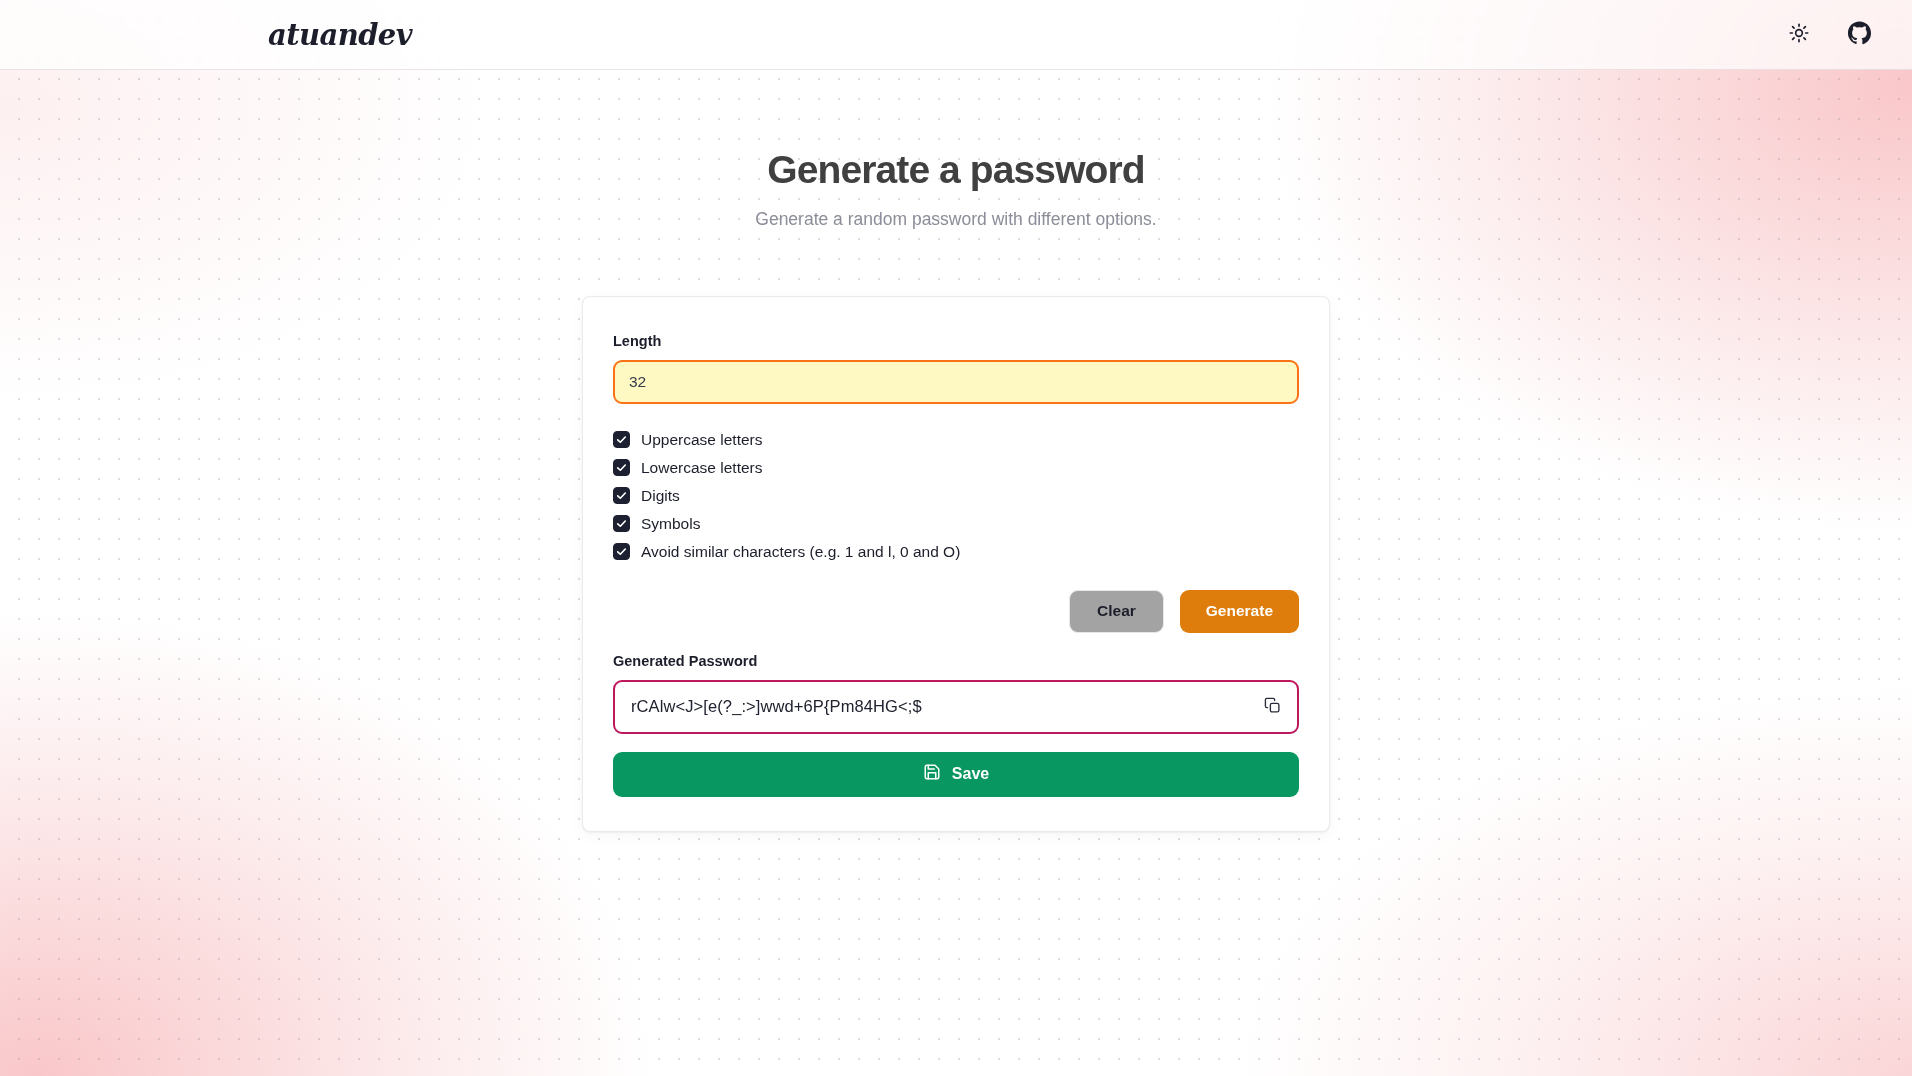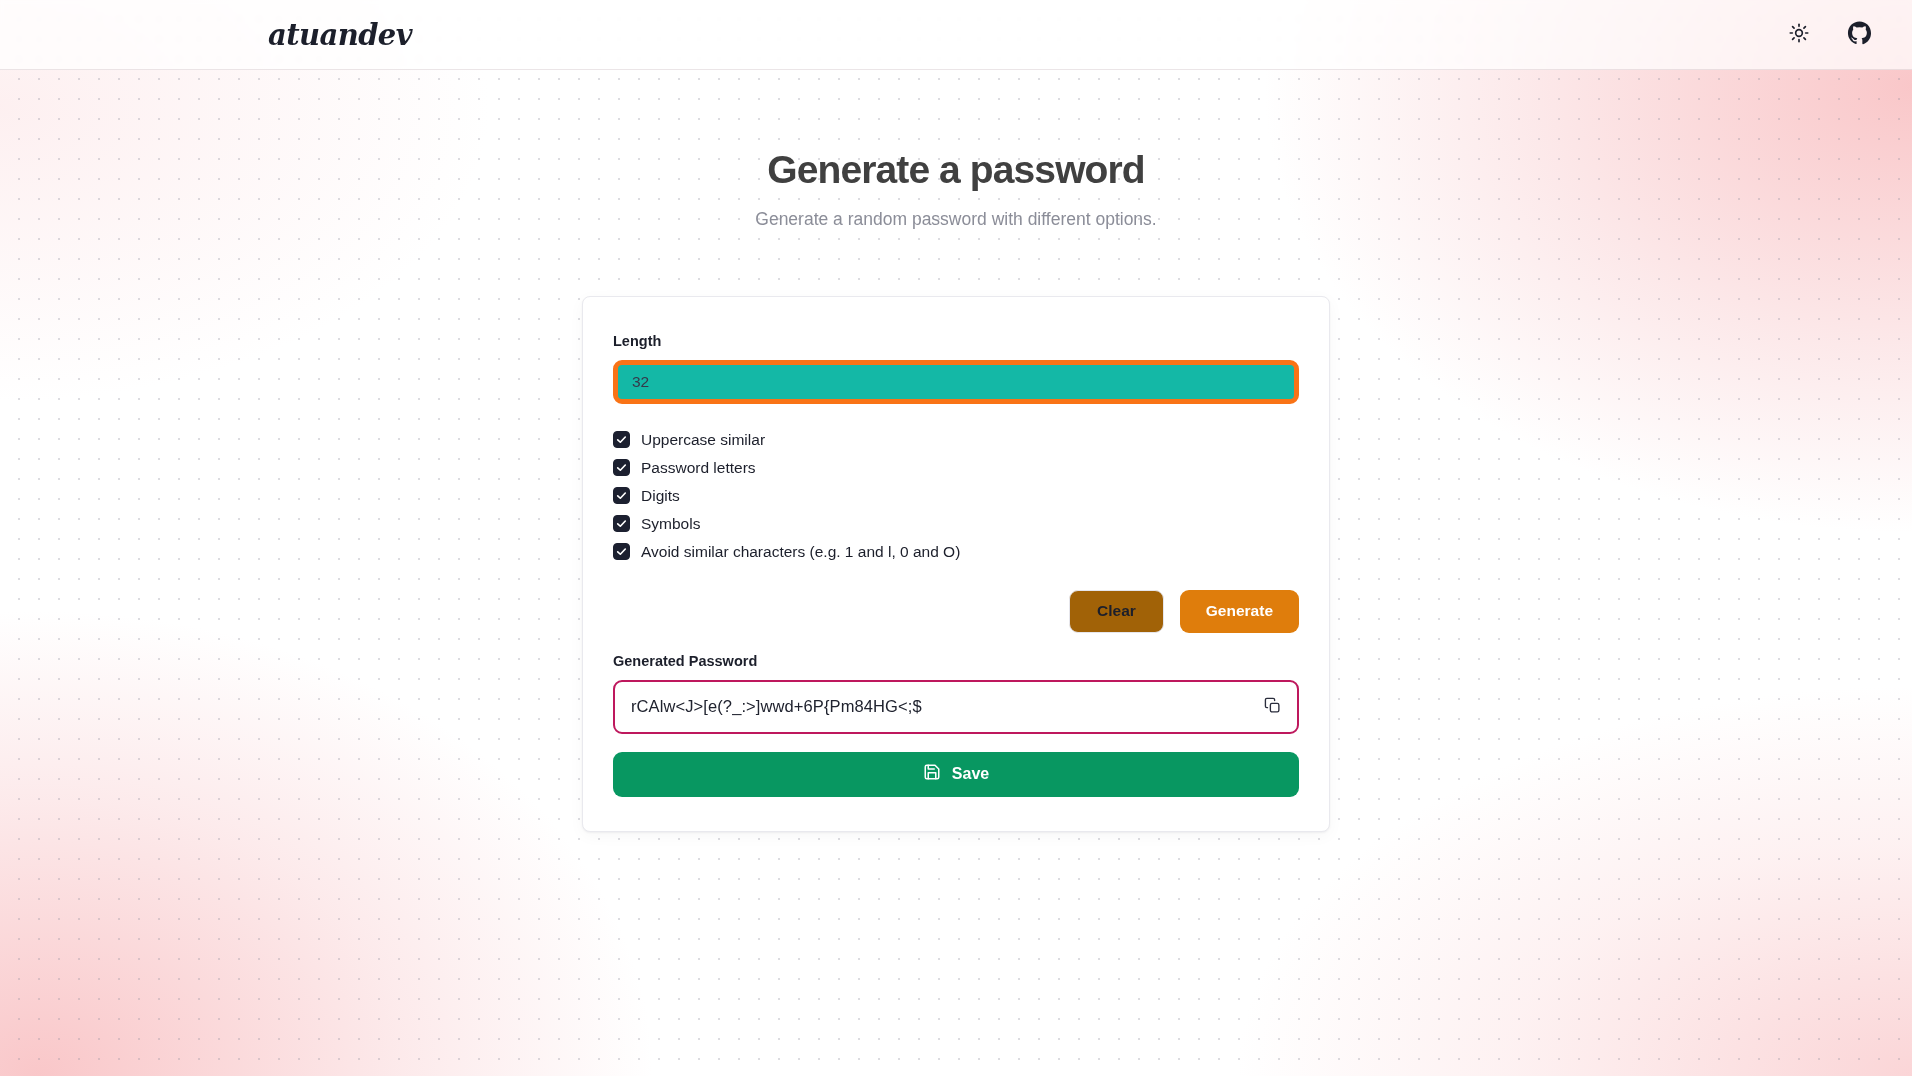--- a/index.html
+++ b/index.html
@@ -111,27 +111,27 @@
   .field-label {
     font-size: 14.5px;
     font-weight: 600;
     color: #1c1f2b;
     display: block;
     margin-bottom: 11px;
   }
   .text-input {
     width: 100%;
     height: 44px;
-    border: 5px solid #f97316;
+    border: 2px solid #f97316;
     border-radius: 9px;
     padding: 8px 14px;
     font-family: "Liberation Sans", sans-serif;
     font-size: 15.5px;
     color: #35384a;
-    background: #14b8a6;
+    background: #fef9c3;
     outline: none;
   }
   .text-input::placeholder { color: #a7a9b4; }
 
   
   #options-list {
     margin-top: 24px;
     display: flex;
     flex-direction: column;
     gap: 5px;
@@ -172,21 +172,21 @@
     font-family: "Liberation Sans", sans-serif;
     font-size: 15.5px;
     font-weight: 600;
     cursor: pointer;
     display: inline-flex;
     align-items: center;
     justify-content: center;
     border: 1px solid transparent;
   }
   #clear-button {
-    background: #a16207;
+    background: #a3a3a3;
     border-color: #e6e6ec;
     color: #1c1f2b;
     padding: 16px 27px;
   }
   #generate-button {
     background: #df7d0c;
     color: #ffffff;
     padding: 0 25px;
   }
 
@@ -287,30 +287,30 @@
     <input class="text-input" id="length-input" type="text" value="32" style="">
 
     <div id="options-list">
 
       <div class="option-row">
         <span class="checkbox">
           <svg width="11" height="11" viewBox="0 0 16 16" fill="none" stroke="#ffffff" stroke-width="2.4" stroke-linecap="round" stroke-linejoin="round">
               <polyline points="2.5,8.5 6.3,12 13.5,4.4"></polyline>
             </svg>
         </span>
-        <span class="option-label">Uppercase similar</span>
-      </div>
-
-      <div class="option-row">
-        <span class="checkbox">
-          <svg width="11" height="11" viewBox="0 0 16 16" fill="none" stroke="#ffffff" stroke-width="2.4" stroke-linecap="round" stroke-linejoin="round">
-              <polyline points="2.5,8.5 6.3,12 13.5,4.4"></polyline>
-            </svg>
-        </span>
-        <span class="option-label">Password letters</span>
+        <span class="option-label">Uppercase letters</span>
+      </div>
+
+      <div class="option-row">
+        <span class="checkbox">
+          <svg width="11" height="11" viewBox="0 0 16 16" fill="none" stroke="#ffffff" stroke-width="2.4" stroke-linecap="round" stroke-linejoin="round">
+              <polyline points="2.5,8.5 6.3,12 13.5,4.4"></polyline>
+            </svg>
+        </span>
+        <span class="option-label">Lowercase letters</span>
       </div>
 
       <div class="option-row">
         <span class="checkbox">
           <svg width="11" height="11" viewBox="0 0 16 16" fill="none" stroke="#ffffff" stroke-width="2.4" stroke-linecap="round" stroke-linejoin="round">
               <polyline points="2.5,8.5 6.3,12 13.5,4.4"></polyline>
             </svg>
         </span>
         <span class="option-label">Digits</span>
       </div>

